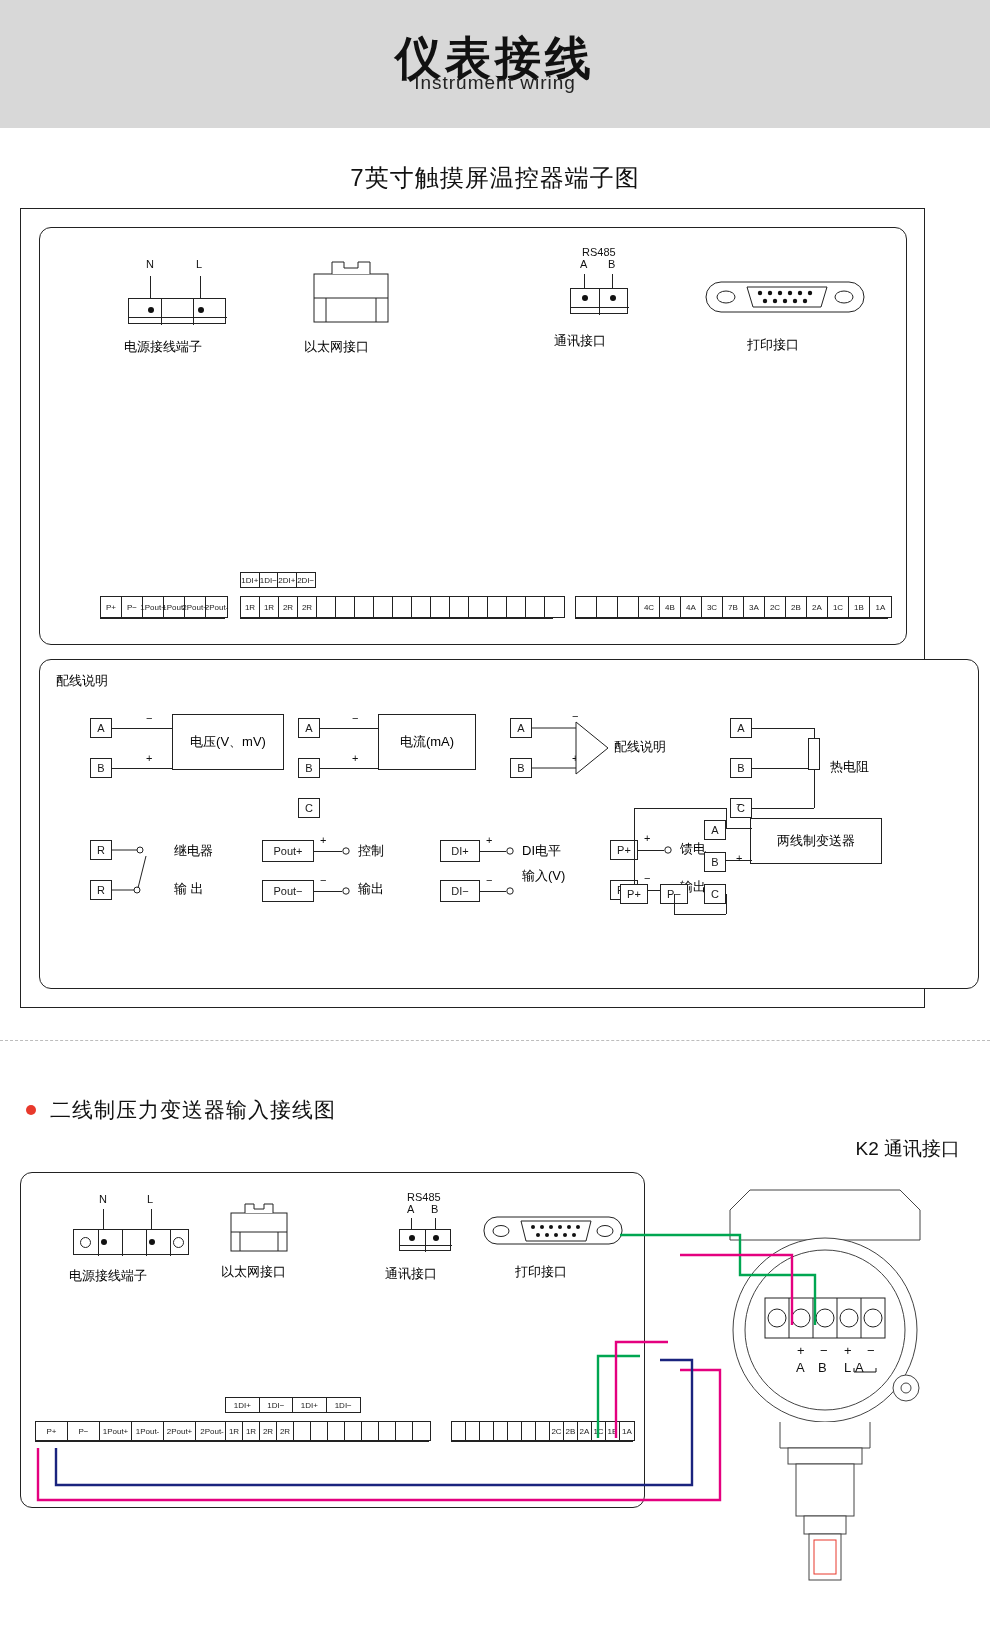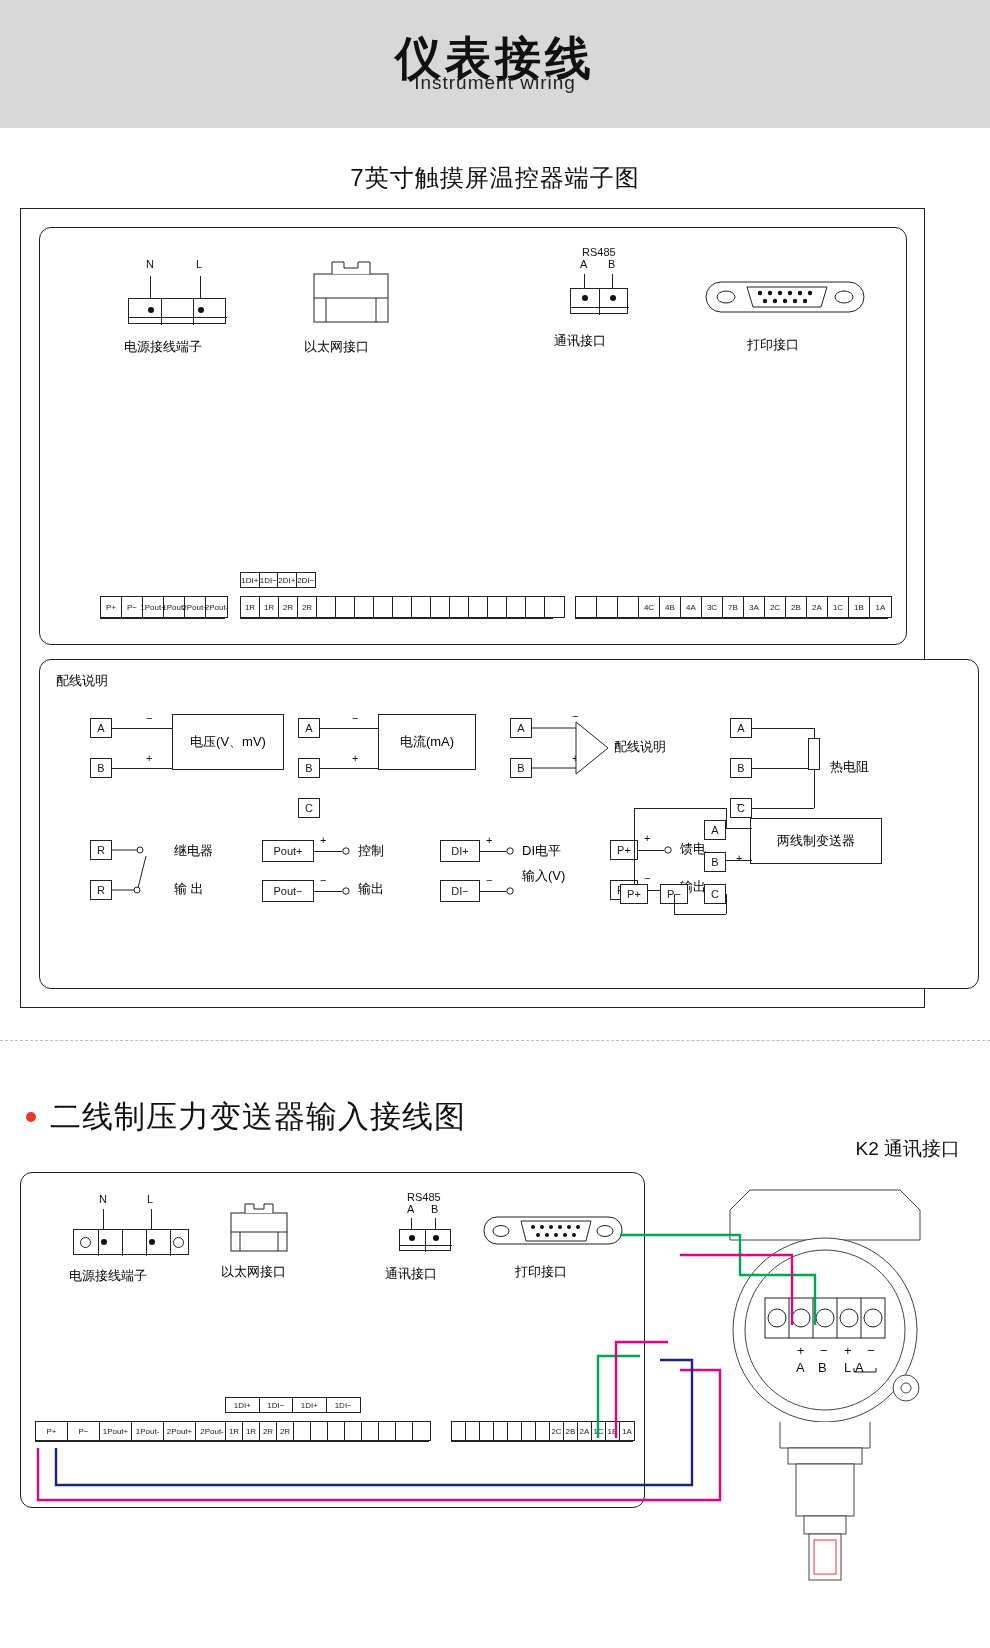--- a/index.html
+++ b/index.html
@@ -78,21 +78,21 @@
 
   .divider {
     position:absolute; left:0; top:1040px; width:990px;
     border-top:1px dashed #bdbdbd;
   }
   .bullet-title {
     position:absolute; left:26px; top:1096px;
     display:flex; align-items:center; gap:14px;
   }
   .bullet-dot { width:10px;height:10px;border-radius:50%;background:#e8392c;display:inline-block;}
-  .bullet-text { font-size:31px; color:#111; letter-spacing:1px;}
+  .bullet-text { font-size:21px; color:#111; letter-spacing:1px;}
 
   .panel2 {
     position:absolute; left:20px; top:1172px;
     width:625px; height:336px;
     border:1px solid #222; border-radius:12px; background:#fff;
   }
   .k2-title {
     position:absolute; right:30px; top:1136px;
     font-size:19px; color:#111;
   }

